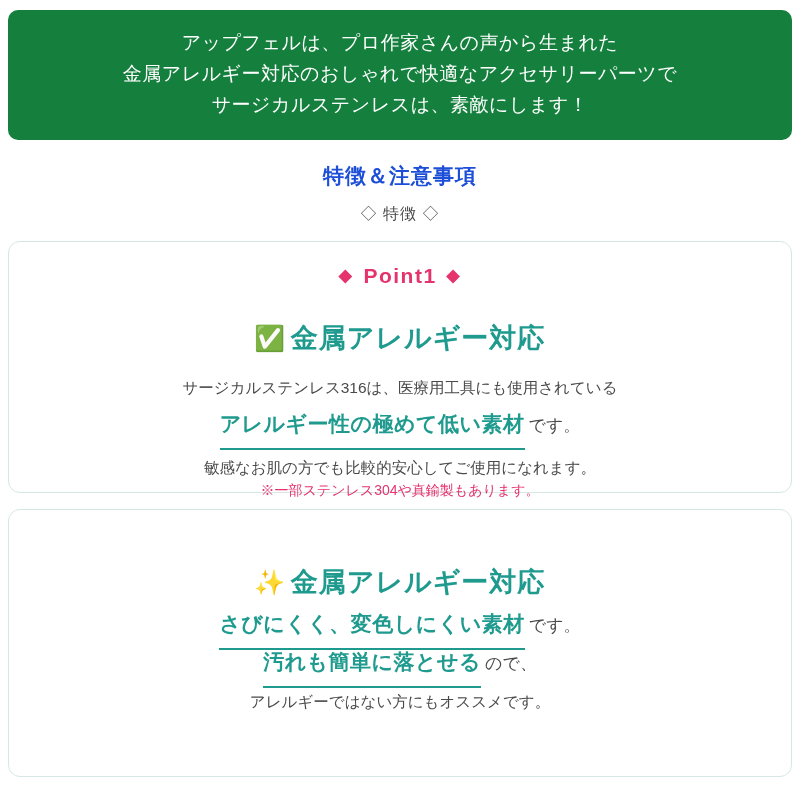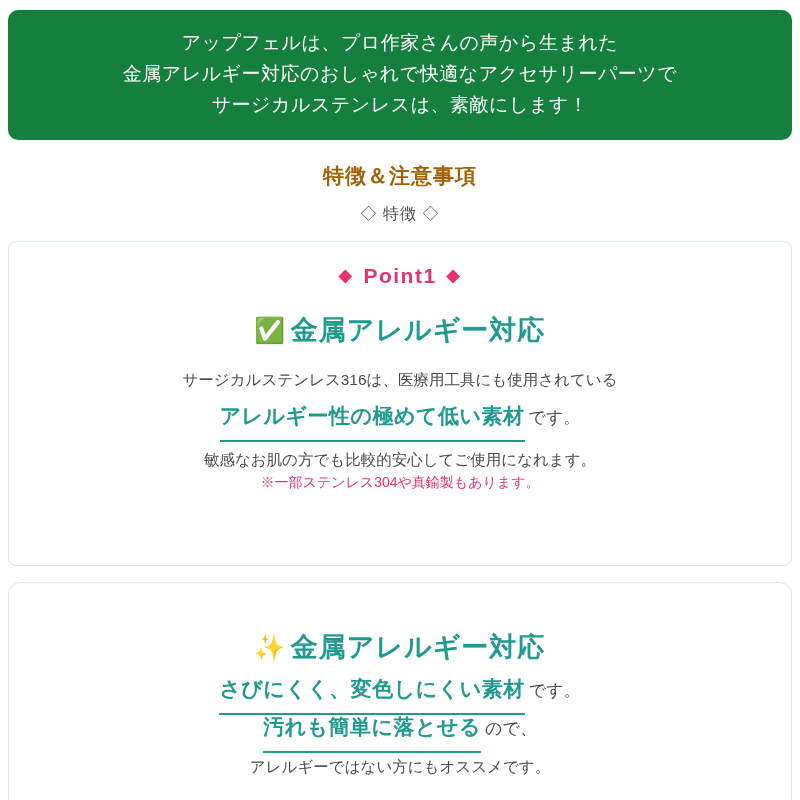--- a/index.html
+++ b/index.html
@@ -37,21 +37,21 @@
     line-height: 1.62;
     letter-spacing: 0.5px;
     font-weight: 500;
   }
 
   
   .section-title {
     text-align: center;
     font-size: 21px;
     font-weight: bold;
-    color: #a16207;
+    color: #1d4ed8;
     margin-top: 22px;
     letter-spacing: 1px;
   }
   .section-sub {
     text-align: center;
     font-size: 16px;
     color: #4a4a4a;
     margin-top: 14px;
     letter-spacing: 1px;
   }
@@ -59,37 +59,37 @@
   
   .card {
     border: 1px solid #d6e7e6;
     border-radius: 12px;
     margin-top: 16px;
     padding: 22px 16px 20px 16px;
     box-sizing: border-box;
     background: #ffffff;
     text-align: center;
   }
-  .card.card1 { height: 325px; border-radius: 8px; }
+  .card.card1 { height: 252px; }
   .card.card2 { height: 268px; }
 
   .point-label {
     color: #e5336d;
     font-size: 21px;
     font-weight: bold;
     letter-spacing: 1.5px;
   }
   .point-label .diamond {
     font-size: 17px;
     vertical-align: 2px;
     margin: 0 10px;
   }
 
   .point-head {
-    margin-top: 24px;
+    margin-top: 32px;
     font-size: 27px;
     font-weight: bold;
     color: #1f9a8e;
     letter-spacing: 1px;
   }
   .point-head .lead-icon {
     margin-right: 4px;
     font-size: 25px;
   }
 

